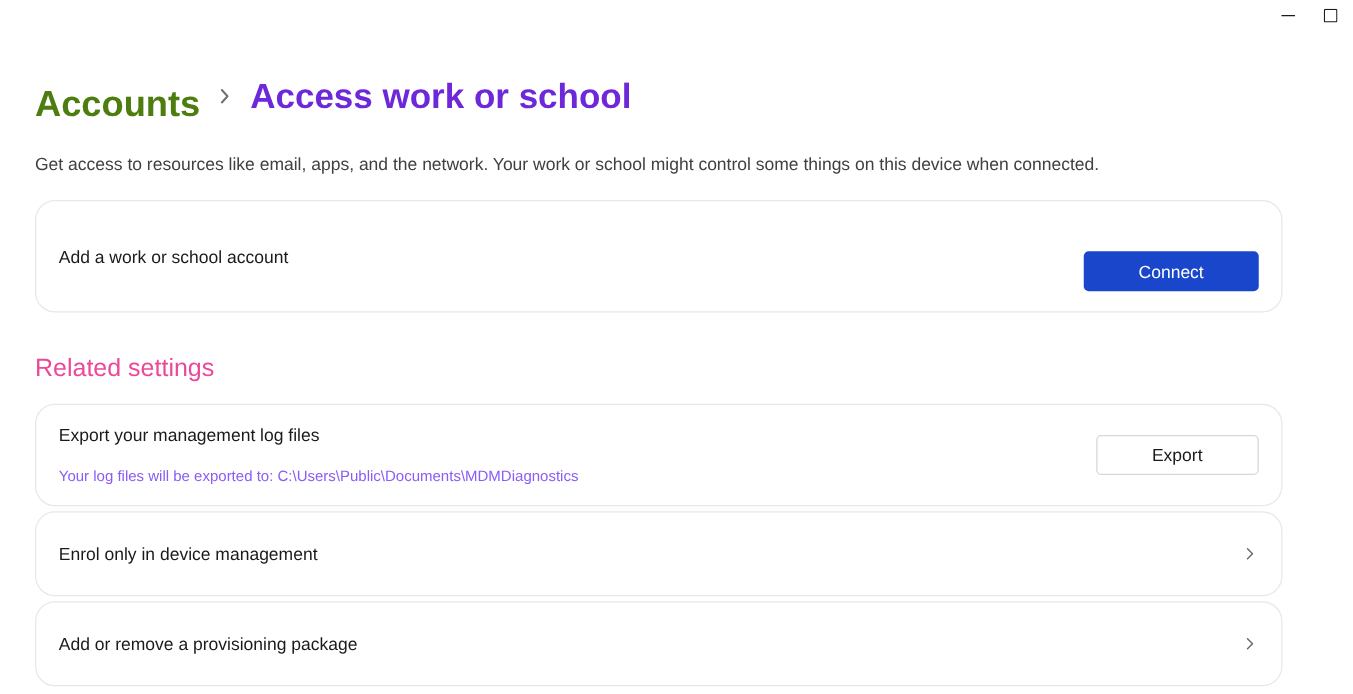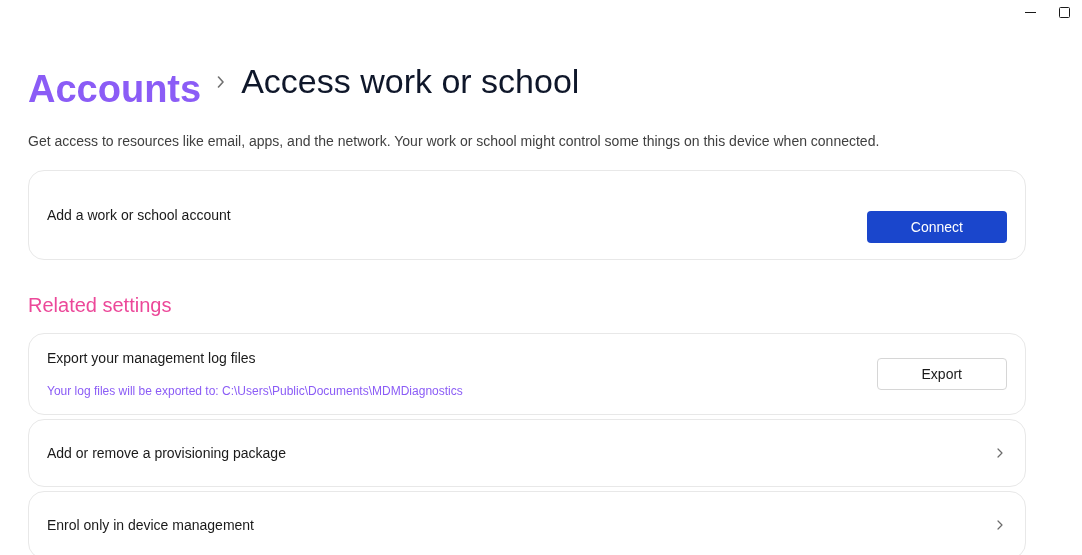--- a/index.html
+++ b/index.html
@@ -35,35 +35,35 @@
     .content {
       padding: 52px 28px 0 28px;
     }
     .breadcrumb {
       display: flex;
       align-items: center;
       gap: 14px;
       margin-bottom: 20px;
     }
     .breadcrumb-parent {
-      font-size: 38px;
+      font-size: 29px;
       font-weight: 600;
-      color: #8b5cf6;
+      color: #4d7c0f;
       cursor: pointer;
       margin-top: 16px;
     }
     .breadcrumb-chevron {
       color: #707070;
       display: flex;
       align-items: center;
     }
     .breadcrumb-current {
-      font-size: 34px;
-      font-weight: 400;
-      color: #0f172a;
+      font-size: 28px;
+      font-weight: 700;
+      color: #6d28d9;
     }
     .description {
       font-size: 14px;
       color: #404040;
       margin-bottom: 18px;
       line-height: 1.5;
     }
     .card {
       background: #ffffff;
       border: 1px solid #e8e8e8;
@@ -198,32 +198,32 @@
         <div class="card-text">
           <span class="card-title">Export your management log files</span>
           <span class="card-subtitle">Your log files will be exported to: C:\Users\Public\Documents\MDMDiagnostics</span>
         </div>
         <button class="btn-secondary">Export</button>
       </div>
     </div>
 
     <div class="card">
       <div class="card-row">
-        <span class="card-title">Add or remove a provisioning package</span>
+        <span class="card-title">Enrol only in device management</span>
         <span class="nav-chevron">
           <svg width="12" height="12" viewBox="0 0 12 12">
               <path d="M4 2 L8 6 L4 10" stroke="#6b6b6b" stroke-width="1.2" fill="none" stroke-linecap="round" stroke-linejoin="round"></path>
             </svg>
         </span>
       </div>
     </div>
 
     <div class="card">
       <div class="card-row">
-        <span class="card-title">Enrol only in device management</span>
+        <span class="card-title">Add or remove a provisioning package</span>
         <span class="nav-chevron">
           <svg width="12" height="12" viewBox="0 0 12 12">
               <path d="M4 2 L8 6 L4 10" stroke="#6b6b6b" stroke-width="1.2" fill="none" stroke-linecap="round" stroke-linejoin="round"></path>
             </svg>
         </span>
       </div>
     </div>
 
     <div class="spacer-lg"></div>
 

